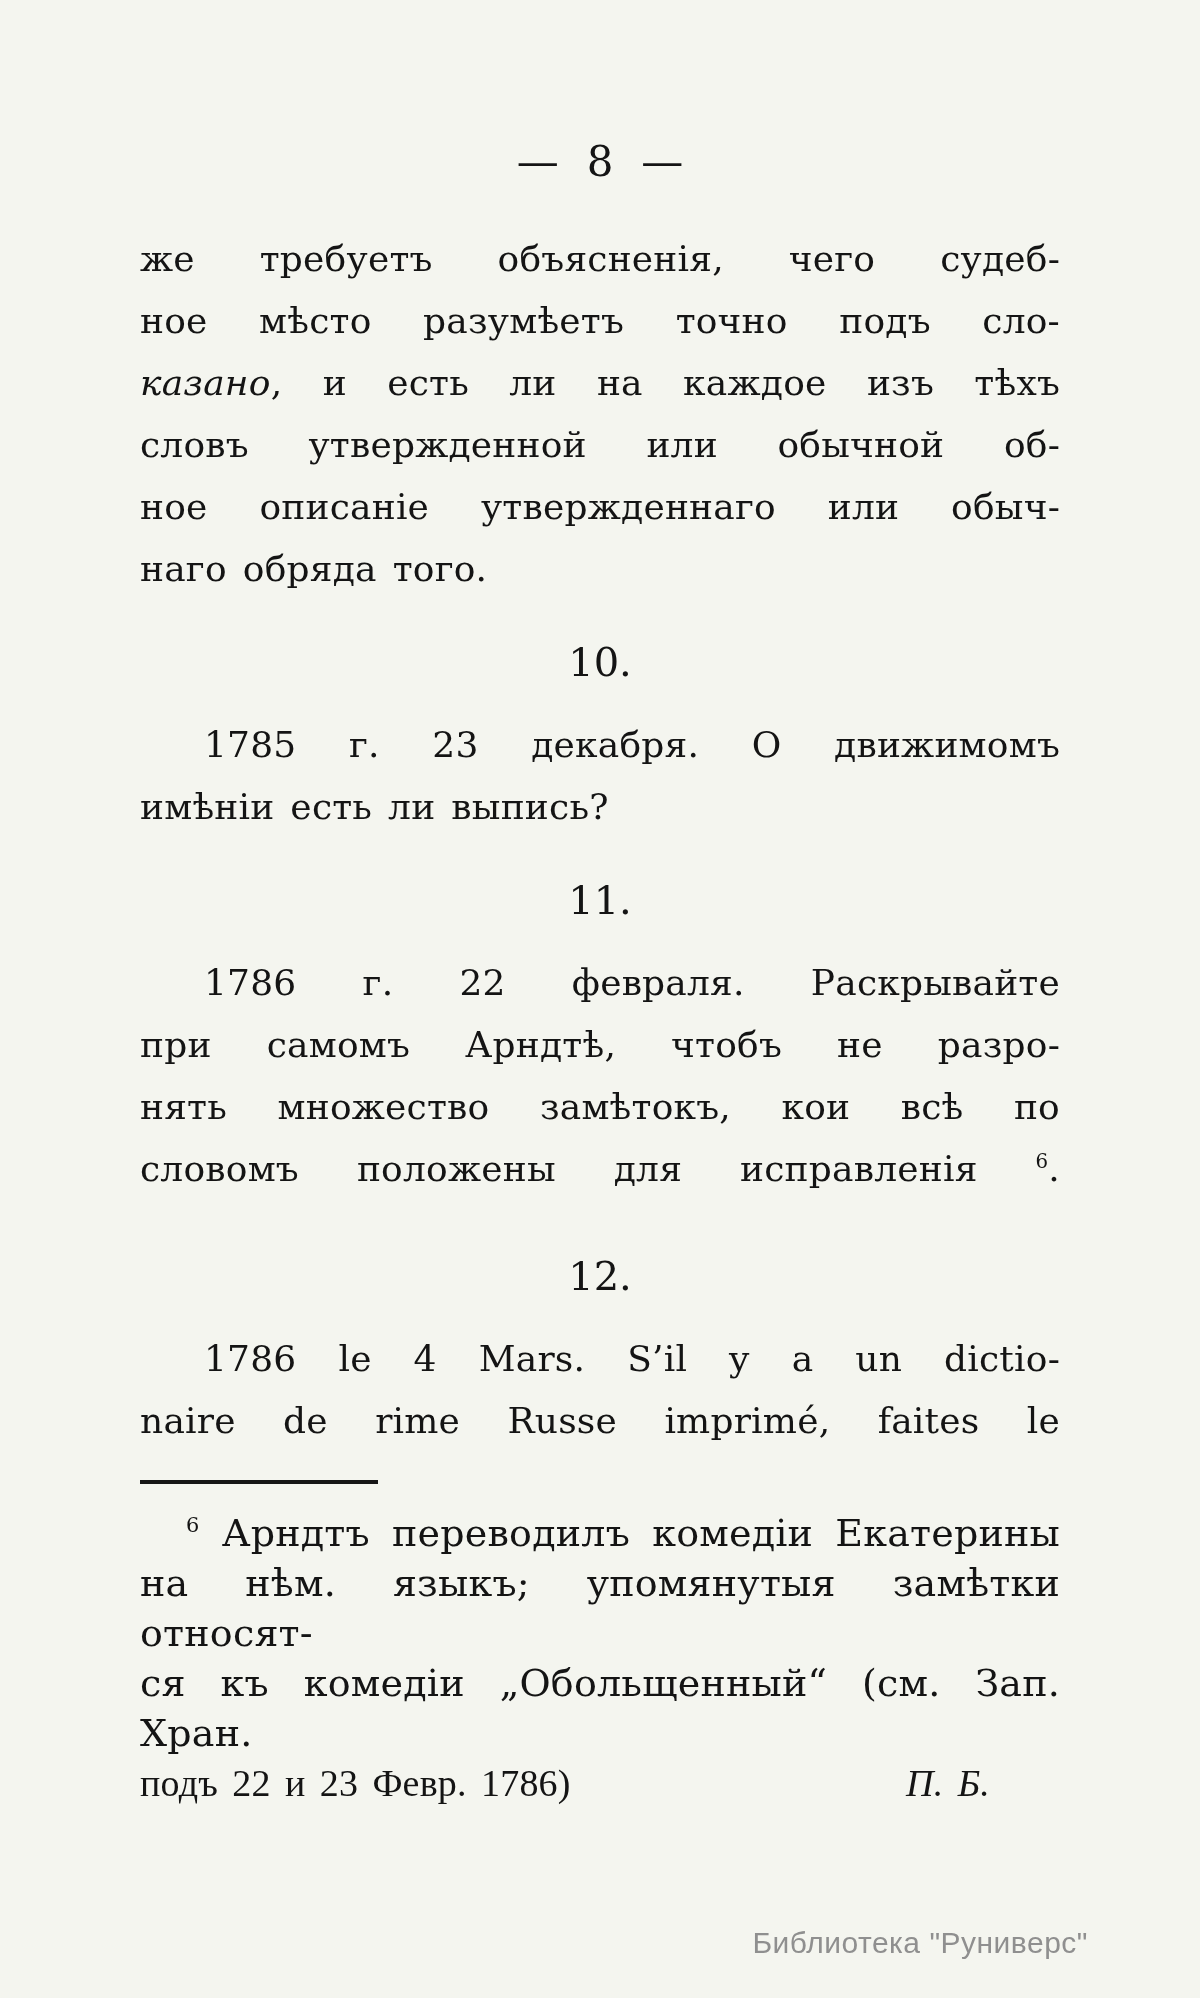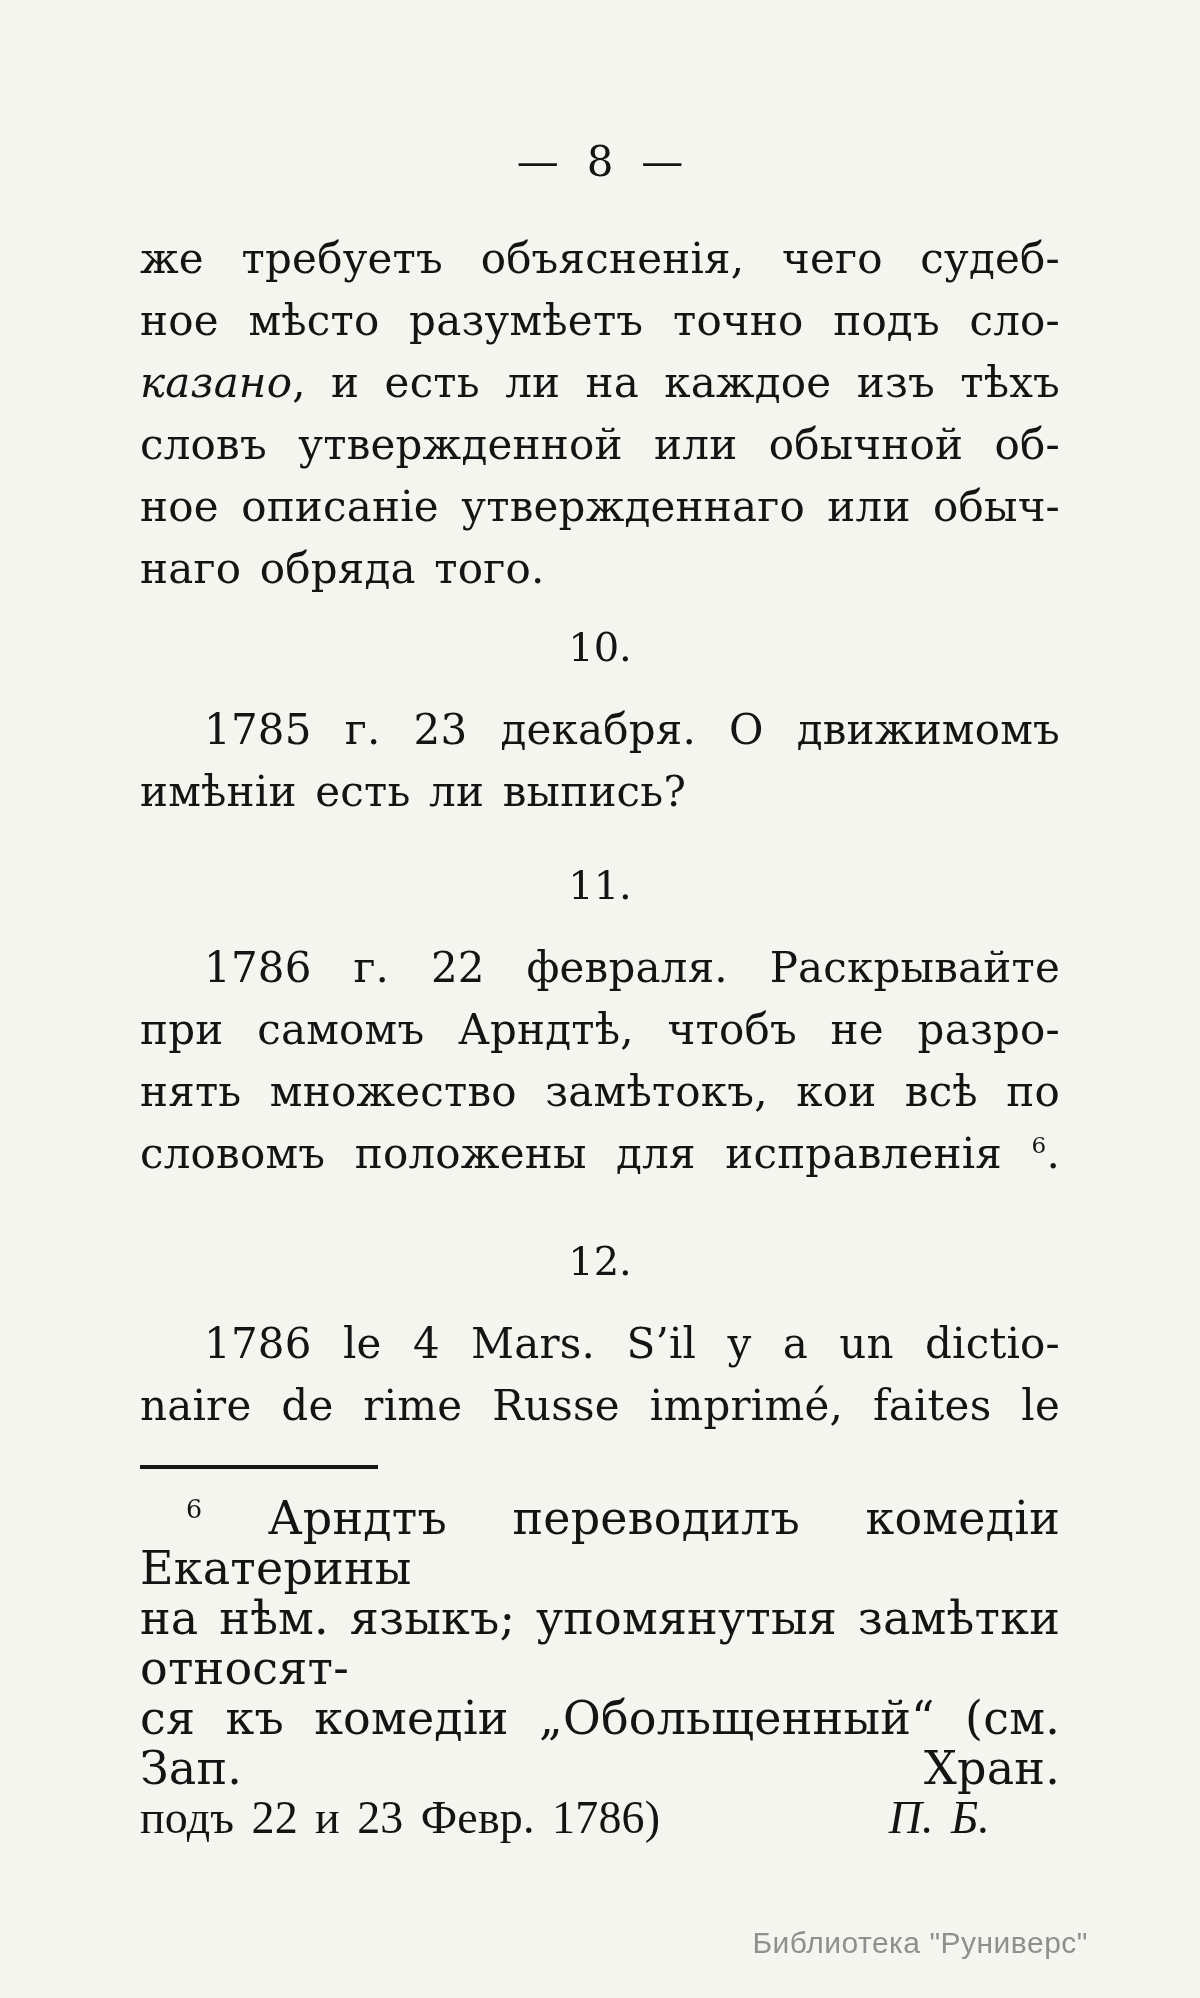--- a/index.html
+++ b/index.html
@@ -15,42 +15,42 @@
 
   .pagenum {
     display: flex; justify-content: center; align-items: center;
     gap: 28px; font-size: 42px; line-height: 52px; height: 52px;
   }
 
   .para { margin: 0; }
   .para-intro { margin-top: 40px; }
 
   .line {
-    font-size: 42px; line-height: 62px;
+    font-size: 36px; line-height: 62px;
     word-spacing: 0.12em; letter-spacing: 0.2px;
   }
   .j { text-align: justify; text-align-last: justify; }
   .indent { text-indent: 64px; }
 
   .num-heading {
     font-size: 40px; line-height: 52px; text-align: center;
     word-spacing: 0;
   }
-  .h-10 { margin-top: 21px; margin-bottom: 26px; }
+  .h-10 { margin-top: 36px; margin-bottom: 26px; }
   .h-11 { margin-top: 36px; margin-bottom: 26px; }
   .h-12 { margin-top: 50px; margin-bottom: 26px; }
 
   .it { font-style: italic; }
   sup { font-size: 0.55em; line-height: 0; vertical-align: super; }
 
   .fn-rule {
     width: 238px; height: 4px; background: #161616;
     margin: 28px 0 24px 0; border: 0;
   }
-  .footnote .line { font-size: 46px; line-height: 50px; }
+  .footnote .line { font-size: 38px; line-height: 50px; }
   .fn-indent { text-indent: 46px; }
   .fn-last { display: flex; justify-content: space-between; padding-right: 70px; font-family: Liberation Serif, serif; }
 
   .watermark {
     position: absolute; top: 1926px; right: 112px;
     font-family: "Liberation Sans", sans-serif;
     font-size: 30px; color: #8f8f8f; letter-spacing: 0.5px;
   }
 </style>
 </head>

